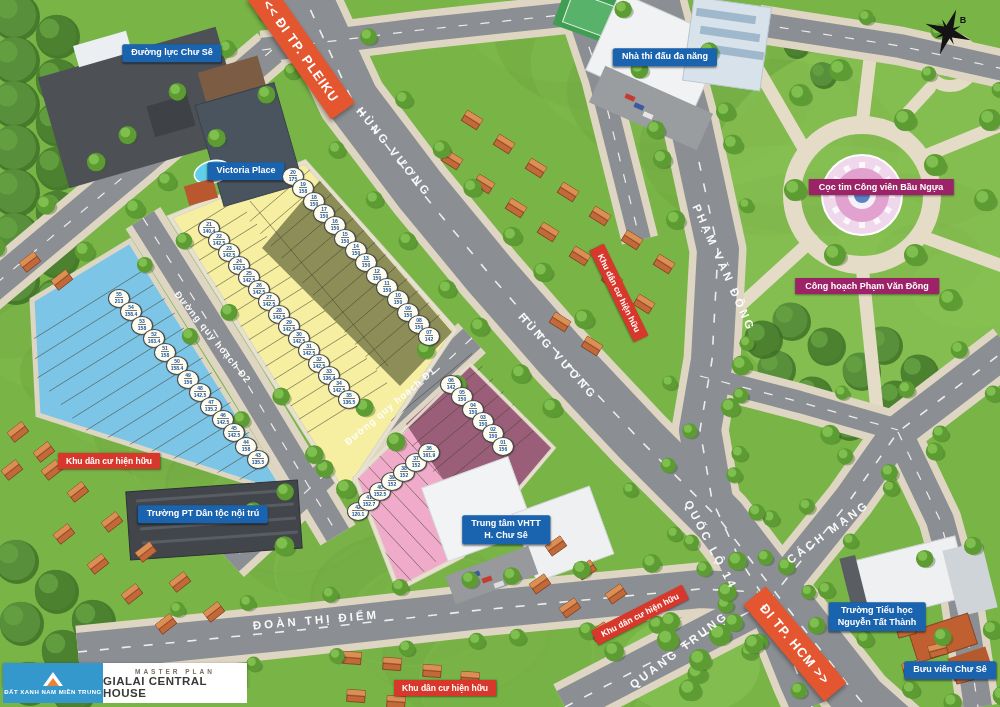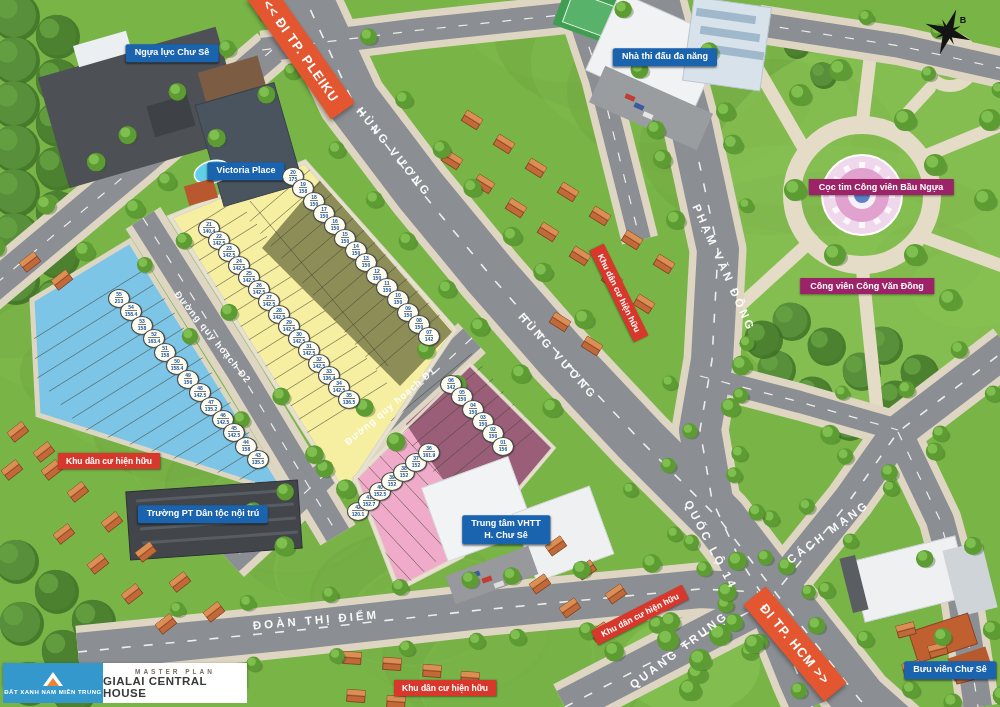--- a/index.html
+++ b/index.html
@@ -1038,28 +1038,29 @@
         <ellipse cx="692" cy="692.5" rx="11" ry="8.8" fill="#2f5a1e" opacity="0.35"></ellipse>
         <circle cx="690" cy="690" r="11" fill="#5d9c33"></circle>
         <circle cx="687.25" cy="686.7" r="6.050000000000001" fill="#7fbf4f"></circle>
       </g>
       <g>
         <polygon points="948,8 952,28 972,32 952,36 948,56 944,36 924,32 944,28" fill="#141414" transform="rotate(20 948 32)"></polygon>
         <polygon points="948,18 950,30 962,32 950,34 948,46 946,34 934,32 946,30" fill="#141414" transform="rotate(65 948 32)"></polygon>
       </g>
     </svg>
   <div id="labels">
-      <div class="L blue" style="left: 172px; top: 53px; transform: translate(-50%, -50%) rotate(0deg);">Ngựa lực Chư Sê</div>
+      <div class="L blue" style="left: 172px; top: 53px; transform: translate(-50%, -50%) rotate(0deg);">Đường lực Chư Sê</div>
       <div class="L blue" style="left: 246px; top: 157px; transform: translate(-50%, -50%) rotate(0deg); margin-top: 14px;">Victoria Place</div>
       <div class="L blue" style="left: 665px; top: 57px; transform: translate(-50%, -50%) rotate(0deg);">Nhà thi đấu đa năng</div>
       <div class="L blue" style="left: 203px; top: 514px; transform: translate(-50%, -50%) rotate(0deg);">Trường PT Dân tộc nội trú</div>
       <div class="L blue" style="left: 506px; top: 530px; transform: translate(-50%, -50%) rotate(0deg);">Trung tâm VHTT<br>H. Chư Sê</div>
+      <div class="L blue" style="left: 877px; top: 617px; transform: translate(-50%, -50%) rotate(0deg);">Trường Tiểu học<br>Nguyễn Tất Thành</div>
       <div class="L blue" style="left: 950px; top: 670px; transform: translate(-50%, -50%) rotate(0deg);">Bưu viên Chư Sê</div>
       <div class="L magenta" style="left: 881px; top: 187px; transform: translate(-50%, -50%) rotate(0deg);">Cọc tim Công viên Bầu Ngựa</div>
-      <div class="L magenta" style="left: 867px; top: 286px; transform: translate(-50%, -50%) rotate(0deg);">Công viên Công Văn Đồng</div>
+      <div class="L magenta" style="left: 867px; top: 286px; transform: translate(-50%, -50%) rotate(0deg);">Công hoạch Phạm Văn Đồng</div>
       <div class="L red" style="left: 109px; top: 461px; transform: translate(-50%, -50%) rotate(0deg);">Khu dân cư hiện hữu</div>
       <div class="L red" style="left: 619px; top: 293px; transform: translate(-50%, -50%) rotate(64deg);">Khu dân cư hiện hữu</div>
       <div class="L red" style="left: 640px; top: 615px; transform: translate(-50%, -50%) rotate(-27deg);">Khu dân cư hiện hữu</div>
       <div class="L red" style="left: 445px; top: 688px; transform: translate(-50%, -50%) rotate(0deg);">Khu dân cư hiện hữu</div>
       <div class="L orange" style="left: 301px; top: 51px; transform: translate(-50%, -50%) rotate(55deg);">&lt;&lt; ĐI TP. PLEIKU</div>
       <div class="L orange" style="left: 795px; top: 644px; transform: translate(-50%, -50%) rotate(50deg);">ĐI TP. HCM &gt;&gt;</div>
       <div class="L road" style="left: 394px; top: 152px; transform: translate(-50%, -50%) rotate(51deg);">HÙNG VƯƠNG</div>
       <div class="L road" style="left: 558px; top: 356px; transform: translate(-50%, -50%) rotate(48deg);">HÙNG VƯƠNG</div>
       <div class="L road" style="left: 724px; top: 268px; transform: translate(-50%, -50%) rotate(66deg);">PHẠM VĂN ĐỒNG</div>
       <div class="L road" style="left: 711px; top: 545px; transform: translate(-50%, -50%) rotate(62deg);">QUỐC LỘ 14</div>

